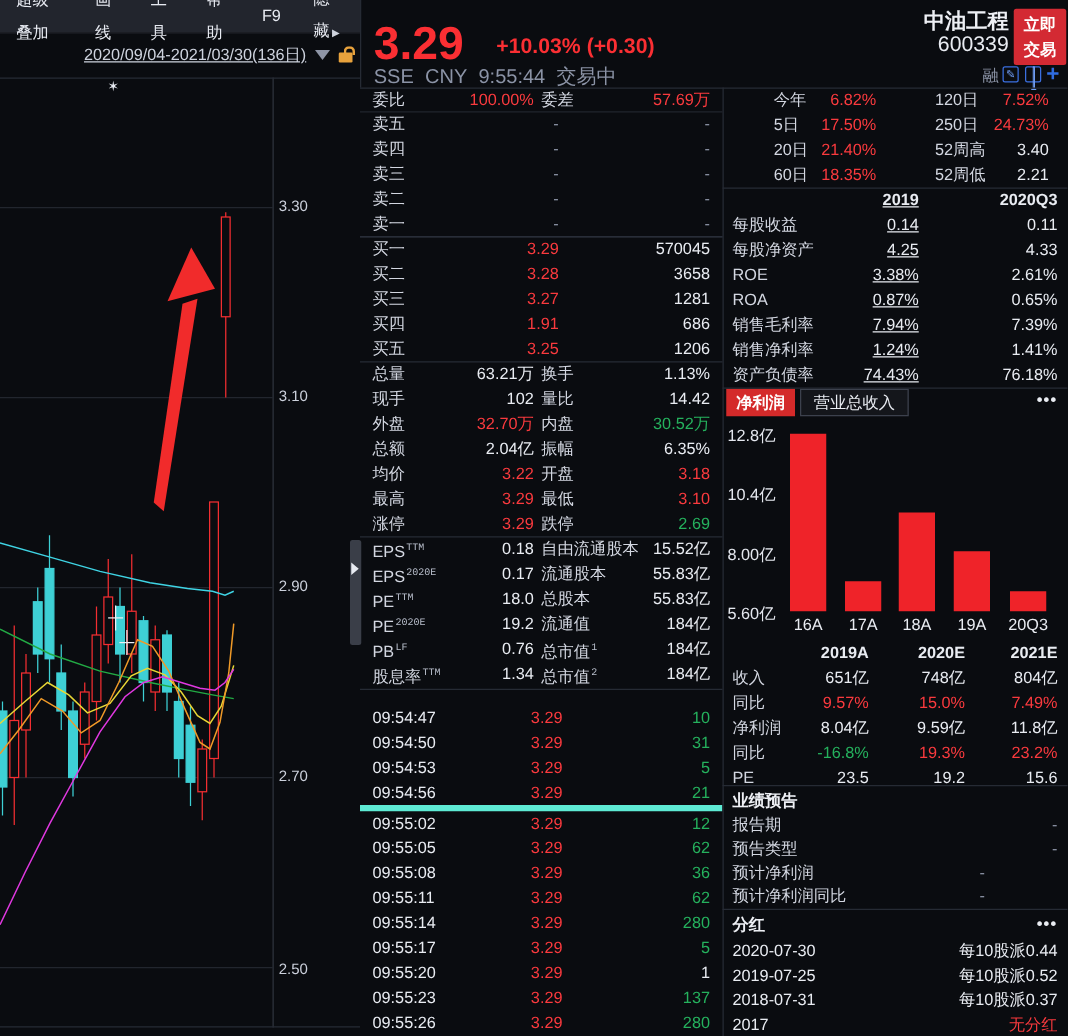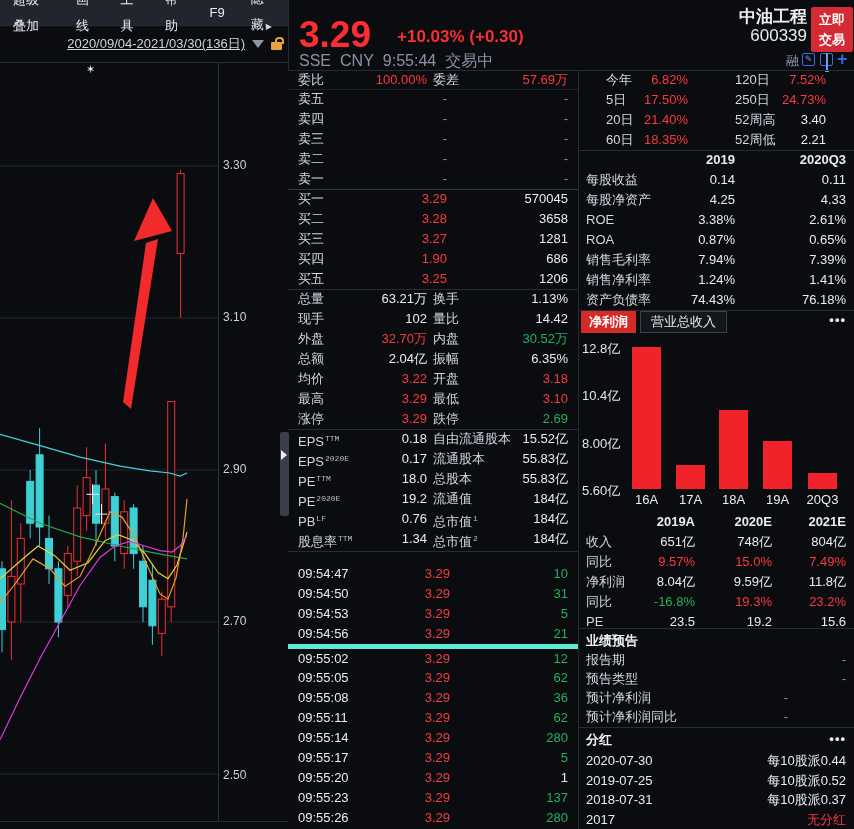--- a/index.html
+++ b/index.html
@@ -15,21 +15,21 @@
   .obp{position:absolute;right:131px;}
   .obq{position:absolute;right:10px;}
   .tst{position:absolute;left:10px;color:#e9ecf2;}
   .tsp{position:absolute;right:128px;}
   .tsq{position:absolute;right:10px;}
   .p1{position:absolute;left:8px;}
   .pv1{position:absolute;right:146px;}
   .p2{position:absolute;left:137px;}
   .pv2{position:absolute;right:8px;}
   .f0{position:absolute;left:8px;}
-  .f1{position:absolute;right:119px;}
+  .f1{position:absolute;right:119px;text-decoration:underline;}
   .f2{position:absolute;right:8px;}
   .fc0{position:absolute;left:8px;}
   .fc1{position:absolute;right:159px;}
   .fc2{position:absolute;right:82px;}
   .fc3{position:absolute;right:8px;}
   .bold{font-weight:bold;}
   sup.mini{font-size:8px;color:#b9bfcc;vertical-align:super;margin-left:1px;font-family:Liberation Mono, monospace;}
   .hline{position:absolute;height:1px;background:#262b34;}
   .vline{position:absolute;width:1px;background:#262b34;}
   
@@ -236,21 +236,21 @@
       <span class="obp r">3.28</span>
       <span class="obq w">3658</span>
     </div>
     <div class="row">
       <span class="s1 lbl">买三</span>
       <span class="obp r">3.27</span>
       <span class="obq w">1281</span>
     </div>
     <div class="row">
       <span class="s1 lbl">买四</span>
-      <span class="obp r">1.90</span>
+      <span class="obp r">1.91</span>
       <span class="obq w">686</span>
     </div>
     <div class="row">
       <span class="s1 lbl">买五</span>
       <span class="obp r">3.25</span>
       <span class="obq w">1206</span>
     </div>
   </div>
 <div class="abs" id="stats" style="left:288px;top:289px;width:290px;height:140px;">
     <div class="row">
@@ -400,21 +400,21 @@
       <span class="tsp r">3.29</span>
       <span class="tsq g">280</span>
     </div>
     <div class="row" style="height:19.9px;line-height:19.9px;">
       <span class="tst">09:55:29</span>
       <span class="tsp r">3.29</span>
       <span class="tsq g">90</span>
     </div>
   </div>
 
-<div class="abs" id="periods" style="left:598px;top:70px;width:236px;height:80px;">
+<div class="abs" id="periods" style="left:578px;top:70px;width:236px;height:80px;padding-left:33px;">
     <div class="row">
       <span class="p1 lbl">今年</span>
       <span class="pv1 r">6.82%</span>
       <span class="p2 lbl">120日</span>
       <span class="pv2 r">7.52%</span>
     </div>
     <div class="row">
       <span class="p1 lbl">5日</span>
       <span class="pv1 r">17.50%</span>
       <span class="p2 lbl">250日</span>

